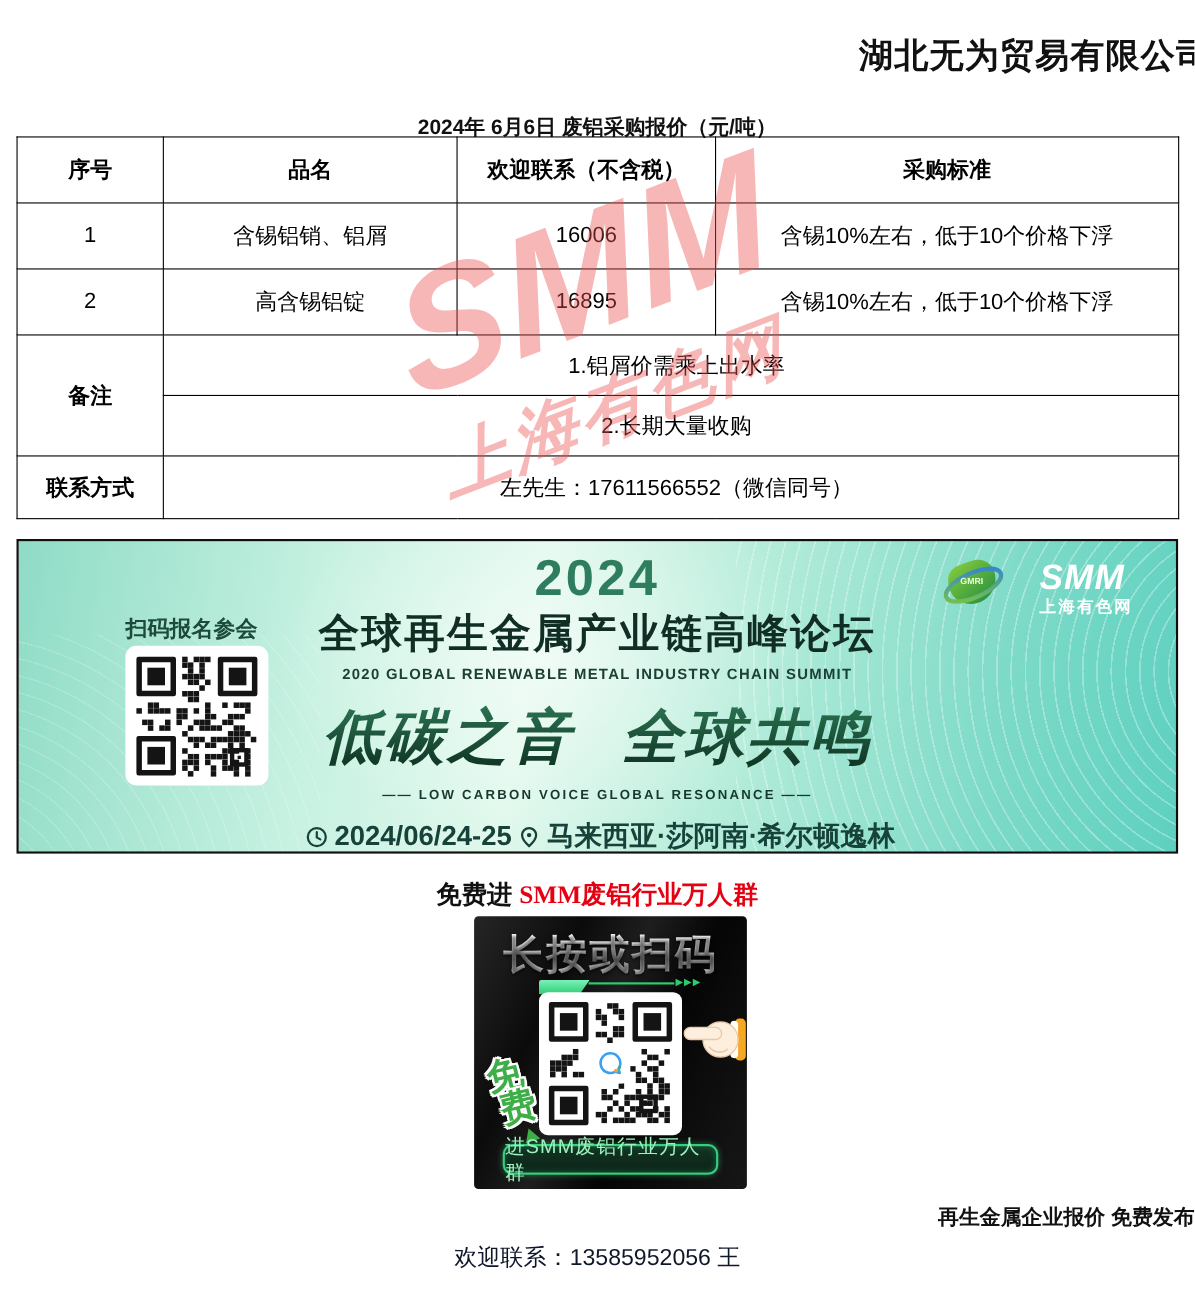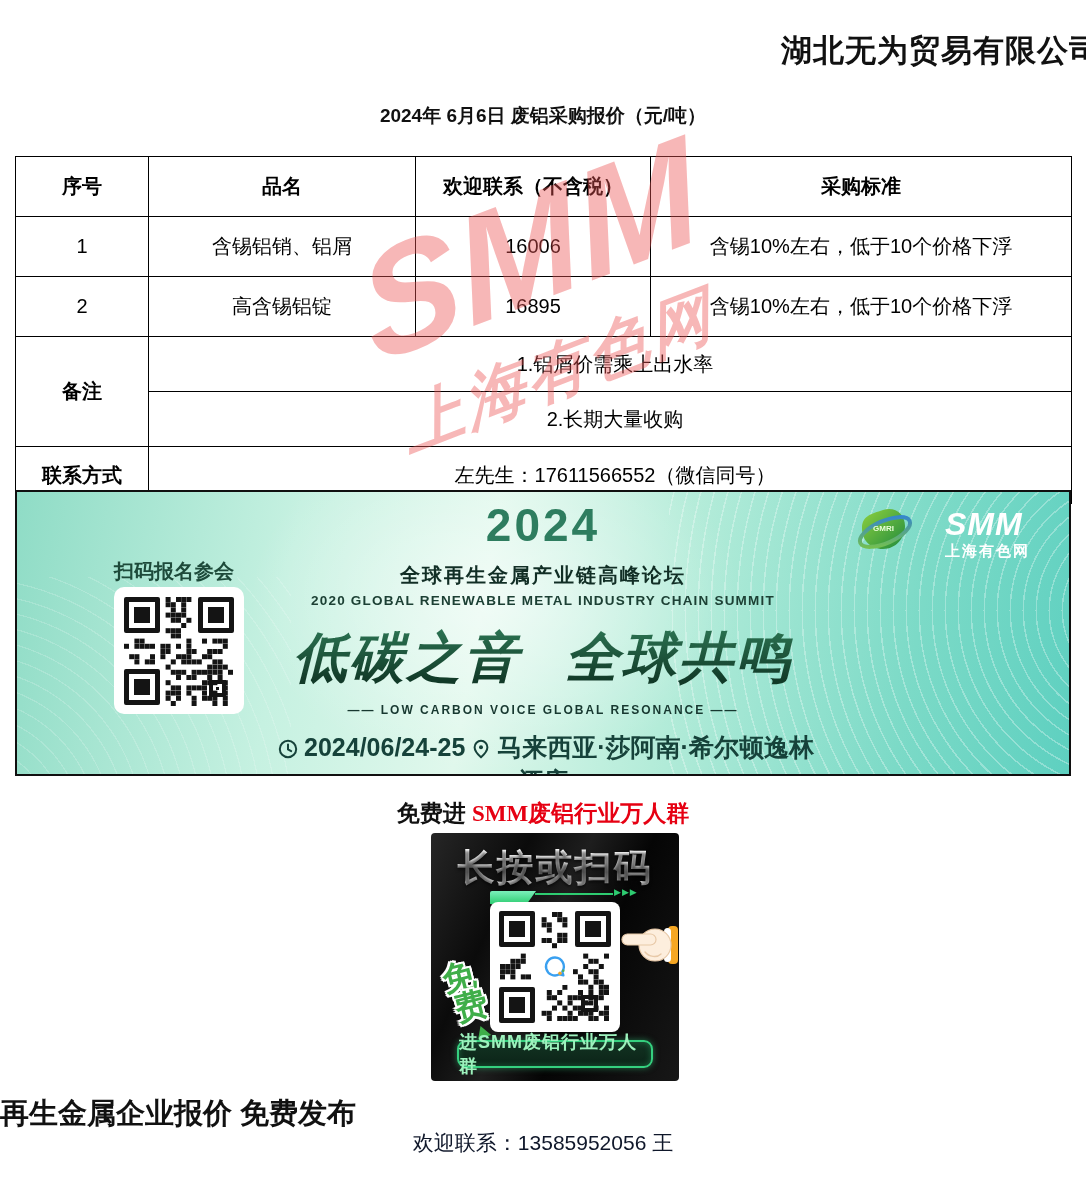--- a/index.html
+++ b/index.html
@@ -6,21 +6,21 @@
   body { background:#fff; font-family:"Liberation Sans","DejaVu Sans",sans-serif; }
   #page { position:relative; width:1086px; height:1189px; margin:0 auto; background:#fff; overflow:hidden; }
 
   
   .title { position:absolute; top:30px; left:15px; width:100%; text-align:right;
            font-size:31px; font-weight:900; color:#111; letter-spacing:1px; }
   .subtitle { position:absolute; top:103px; left:0; width:100%; text-align:center;
               font-size:19px; font-weight:700; color:#111; }
 
   
-  table.price { position:absolute; left:15px; top:156px; width:1056px;
+  table.price { position:absolute; left:15px; top:124px; width:1056px;
                 border-collapse:collapse; table-layout:fixed; }
   table.price th, table.price td { border:1.6px solid #000; text-align:center;
                 vertical-align:middle; font-size:20px; color:#000; overflow:hidden; }
   table.price th { font-weight:700; }
   tr.h60 { height:60px; } tr.h55 { height:55px; } tr.h57 { height:57px; }
   td.left { text-align:left; padding-left:10px; font-size:19px; }
   td.leftbig { text-align:left; padding-left:10px; font-size:20px; }
 
   
   .watermark { position:absolute; left:300px; top:170px; width:480px; text-align:center;
@@ -41,21 +41,21 @@
   .banner .arcs-left { position:absolute; left:0; bottom:0; width:26%; height:70%; opacity:.35;
             background:repeating-radial-gradient(circle at -20% 130%, rgba(255,255,255,0.5) 0 1.2px, rgba(255,255,255,0) 1.2px 15px); }
 
   .scan-hint { position:absolute; left:97px; top:66px; width:132px; 
                font-size:20px; font-weight:800; color:#1d4a3a; }
   .banner-qr { position:absolute; left:97px; top:95px; width:130px; height:127px;
                background:#fff; border-radius:10px; }
 
   .banner-center { position:absolute; left:250px; right:250px; top:8px; text-align:center; }
   .year { font-size:46px; font-weight:900; color:#2e7d5f; letter-spacing:3px; line-height:1.1; }
-  .title-cn { margin-top:11px; font-size:20px; font-weight:900; color:#112e25; letter-spacing:2px; }
+  .title-cn { margin-top:0; font-size:37px; font-weight:900; color:#112e25; letter-spacing:2px; }
   .title-en { margin-top:4px; font-size:13.5px; font-weight:700; color:#1c4034; letter-spacing:1.2px; }
   .slogan { margin-top:14px; font-size:54px; font-weight:900; font-style:italic; letter-spacing:3px;
             word-spacing:26px; color:#123a2a;
             background:linear-gradient(180deg,#2e7a57 0%,#123a28 80%);
             -webkit-background-clip:text; -webkit-text-fill-color:transparent; }
   .slogan-en { margin-top:8px; font-size:12px; font-weight:700; color:#173830; letter-spacing:2px; }
   .dateline { margin-top:14px; font-size:25px; font-weight:800; color:#16423a; }
   .dateline .dicon { display:inline-block; vertical-align:-3px; margin:0 6px; }
 
   .gmri { position:absolute; left:838px; top:14px; }
@@ -99,25 +99,25 @@
               text-shadow:-2px 0 #fff,2px 0 #fff,0 -2px #fff,0 2px #fff,-2px -2px #fff,2px 2px #fff,-2px 2px #fff,2px -2px #fff; }
   .free-tag .fz { display:block; font-size:33px; }
   .free-tag .fz2 { margin-left:10px; }
   .free-arrow { position:absolute; left:44px; top:196px; width:0; height:0; transform:rotate(40deg);
                 border-left:7px solid transparent; border-right:7px solid transparent; border-top:12px solid #3fae49; }
   .hand { position:absolute; left:190px; top:86px; }
   .group-btn { position:absolute; left:26px; top:207px; width:196px; height:28px;
                background:linear-gradient(180deg,#123322,#0c2418); border:2px solid #35d07f; border-radius:9px;
                box-shadow:0 0 6px rgba(53,208,127,0.5), inset 0 0 6px rgba(53,208,127,0.35);
                display:flex; align-items:center; justify-content:center;
-               font-size:18px; font-weight:700; color:#9df2bd; letter-spacing:1px; }
-
-  
-  .footer1 { position:absolute; top:1094px; left:0; width:100%; text-align:left;
-             font-size:29px; font-weight:700; color:#111; }
+               font-size:18px; font-weight:400; color:#9df2bd; letter-spacing:1px; }
+
+  
+  .footer1 { position:absolute; top:1094px; left:0; width:100%; text-align:right;
+             font-size:19px; font-weight:700; color:#111; }
   .footer2 { position:absolute; top:1129px; left:0; width:100%; text-align:center;
              font-size:21px; font-weight:400; color:#0f172a; }
 </style>
 </head>
 <body>
 
 <div id="page">
 
   <div class="title">湖北无为贸易有限公司</div>
   <div class="subtitle">2024年 6月6日 废铝采购报价（元/吨）</div>

